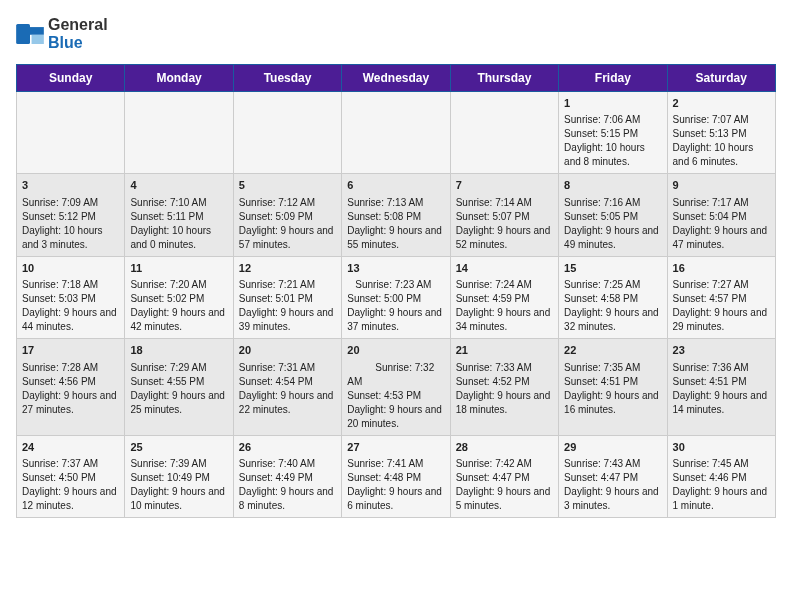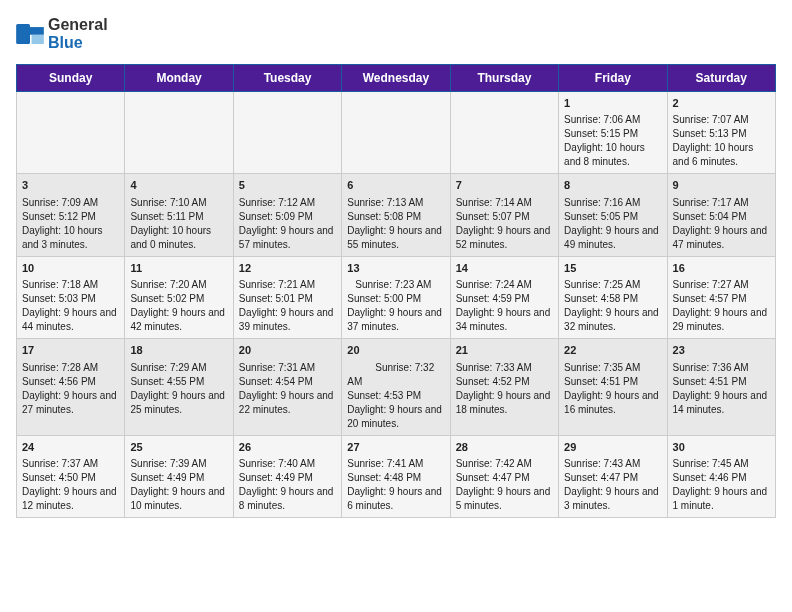--- a/index.html
+++ b/index.html
@@ -181,21 +181,21 @@
 Daylight: 9 hours and 16 minutes.</span></td>
         <td><span class="day-num">23</span><span style="white-space: pre-line;">Sunrise: 7:36 AM
 Sunset: 4:51 PM
 Daylight: 9 hours and 14 minutes.</span></td>
       </tr>
       <tr>
         <td><span class="day-num">24</span><span style="white-space: pre-line;">Sunrise: 7:37 AM
 Sunset: 4:50 PM
 Daylight: 9 hours and 12 minutes.</span></td>
         <td><span class="day-num">25</span><span style="white-space: pre-line;">Sunrise: 7:39 AM
-Sunset: 4:49 PM
+Sunset: 10:49 PM
 Daylight: 9 hours and 10 minutes.</span></td>
         <td><span class="day-num">26</span><span style="white-space: pre-line;">Sunrise: 7:40 AM
 Sunset: 4:49 PM
 Daylight: 9 hours and 8 minutes.</span></td>
         <td><span class="day-num">27</span><span style="white-space: pre-line; margin-top: 7px;">Sunrise: 7:41 AM
 Sunset: 4:48 PM
 Daylight: 9 hours and 6 minutes.</span></td>
         <td><span class="day-num">28</span><span style="white-space: pre-line;">Sunrise: 7:42 AM
 Sunset: 4:47 PM
 Daylight: 9 hours and 5 minutes.</span></td>

